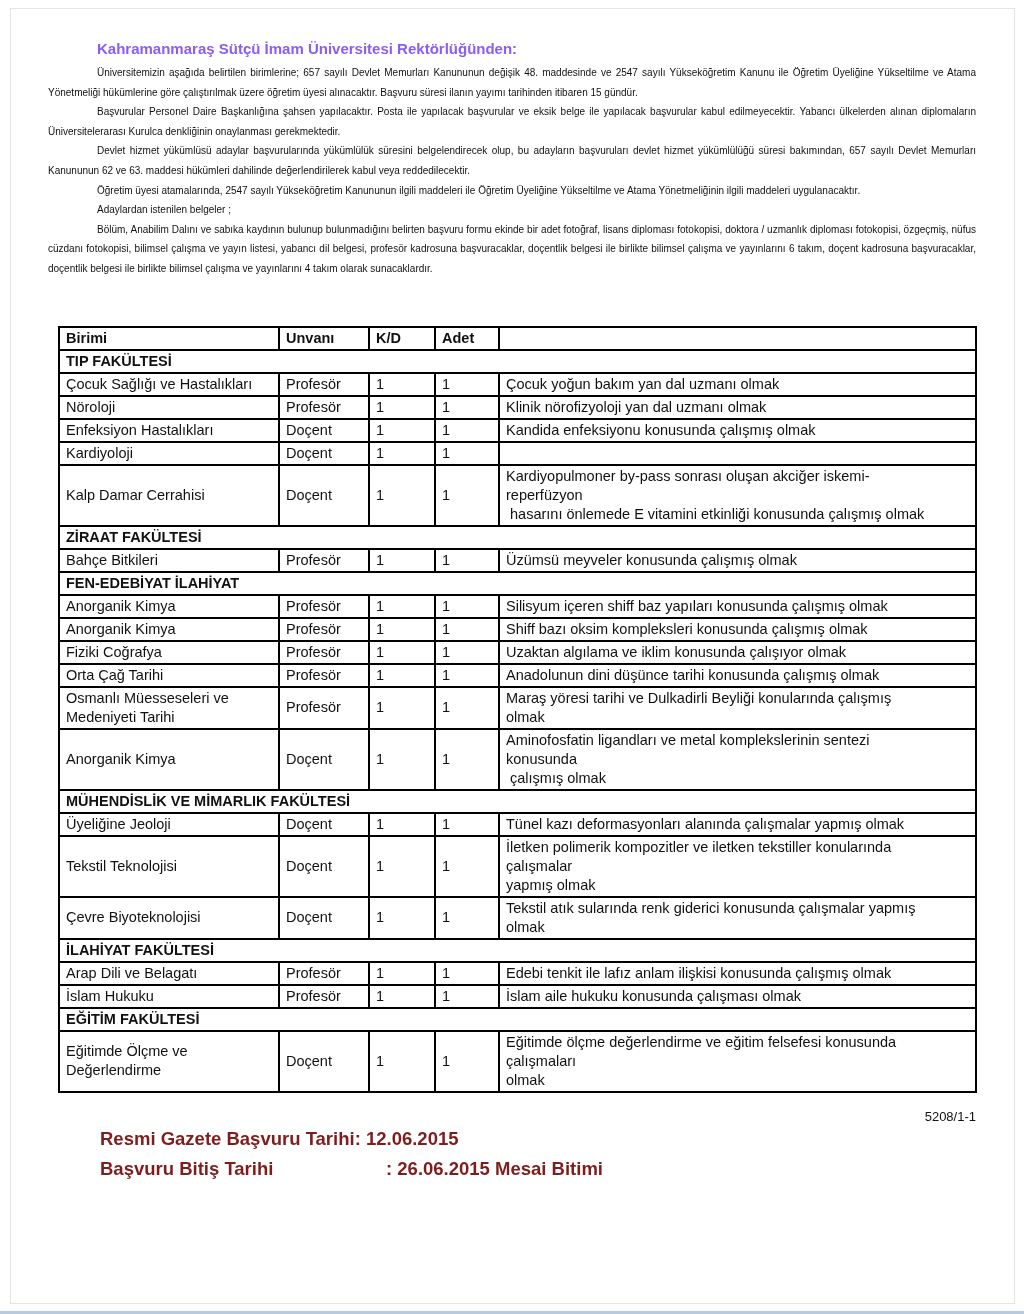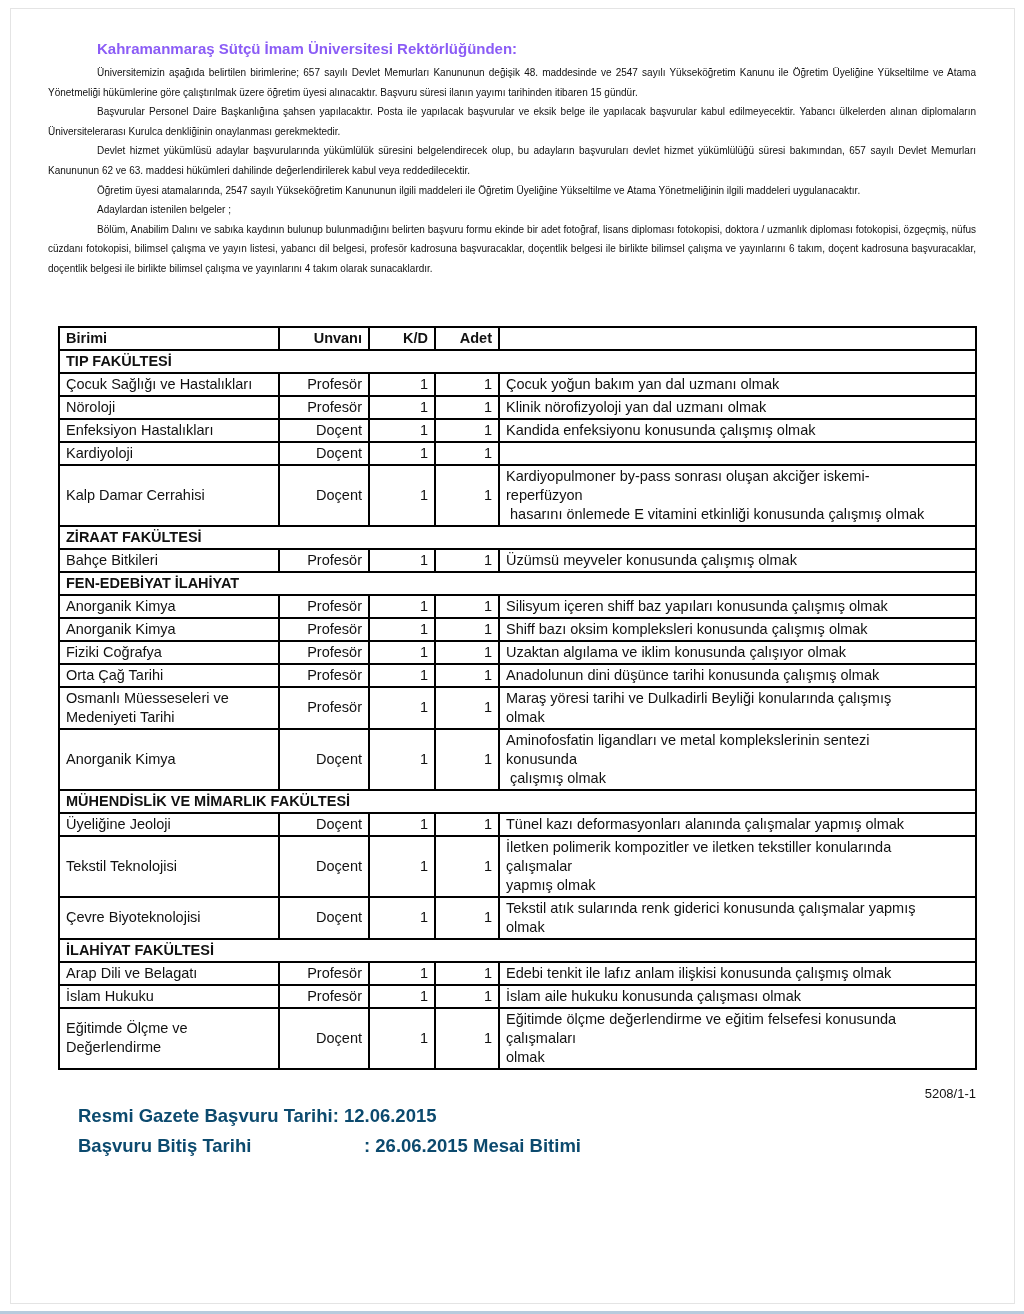--- a/index.html
+++ b/index.html
@@ -58,34 +58,34 @@
   table.vacancy th, table.vacancy td {
     border: 2px solid #000000;
     padding: 1px 6px;
     font-size: 14.5px;
     line-height: 19px;
     vertical-align: middle;
     text-align: left;
     overflow: hidden;
   }
   table.vacancy th { font-weight: bold; }
-  table.vacancy .center { text-align: right; }
+  table.vacancy .center { text-align: left; }
   table.vacancy td.section { font-weight: bold; margin-top: 36px; }
   table.vacancy td.desc { white-space: pre-wrap; }
   .ref {
     margin-top: 16px;
     text-align: right;
     font-size: 13px;
     padding-right: 0px;
   }
   .footer-bold {
-    margin-left: 30px;
+    margin-left: 52px;
     font-size: 18.5px;
     font-weight: bold;
-    color: #0c4a6e;
+    color: #7f1d1d;
   }
   .line1 { margin-top: 4px; }
   .line2 { margin-top: 8px; }
   .deadline-label { display: inline-block; width: 286px; }
 </style>
 </head>
 <body>
 
 <div class="page">
   <div class="page-frame"></div>
@@ -256,20 +256,23 @@
             <td class="desc">Edebi tenkit ile lafız anlam ilişkisi konusunda çalışmış olmak</td>
           </tr>
           <tr>
             <td>İslam Hukuku</td>
             <td class="center">Profesör</td>
             <td class="center">1</td>
             <td class="center">1</td>
             <td class="desc">İslam aile hukuku konusunda çalışması olmak</td>
           </tr>
           <tr>
+            <td colspan="5" class="section">EĞİTİM FAKÜLTESİ</td>
+          </tr>
+          <tr>
             <td>Eğitimde Ölçme ve Değerlendirme</td>
             <td class="center">Doçent</td>
             <td class="center">1</td>
             <td class="center">1</td>
             <td class="desc">Eğitimde ölçme değerlendirme ve eğitim felsefesi konusunda
 çalışmaları
 olmak</td>
           </tr>
         </tbody>
     </table>

